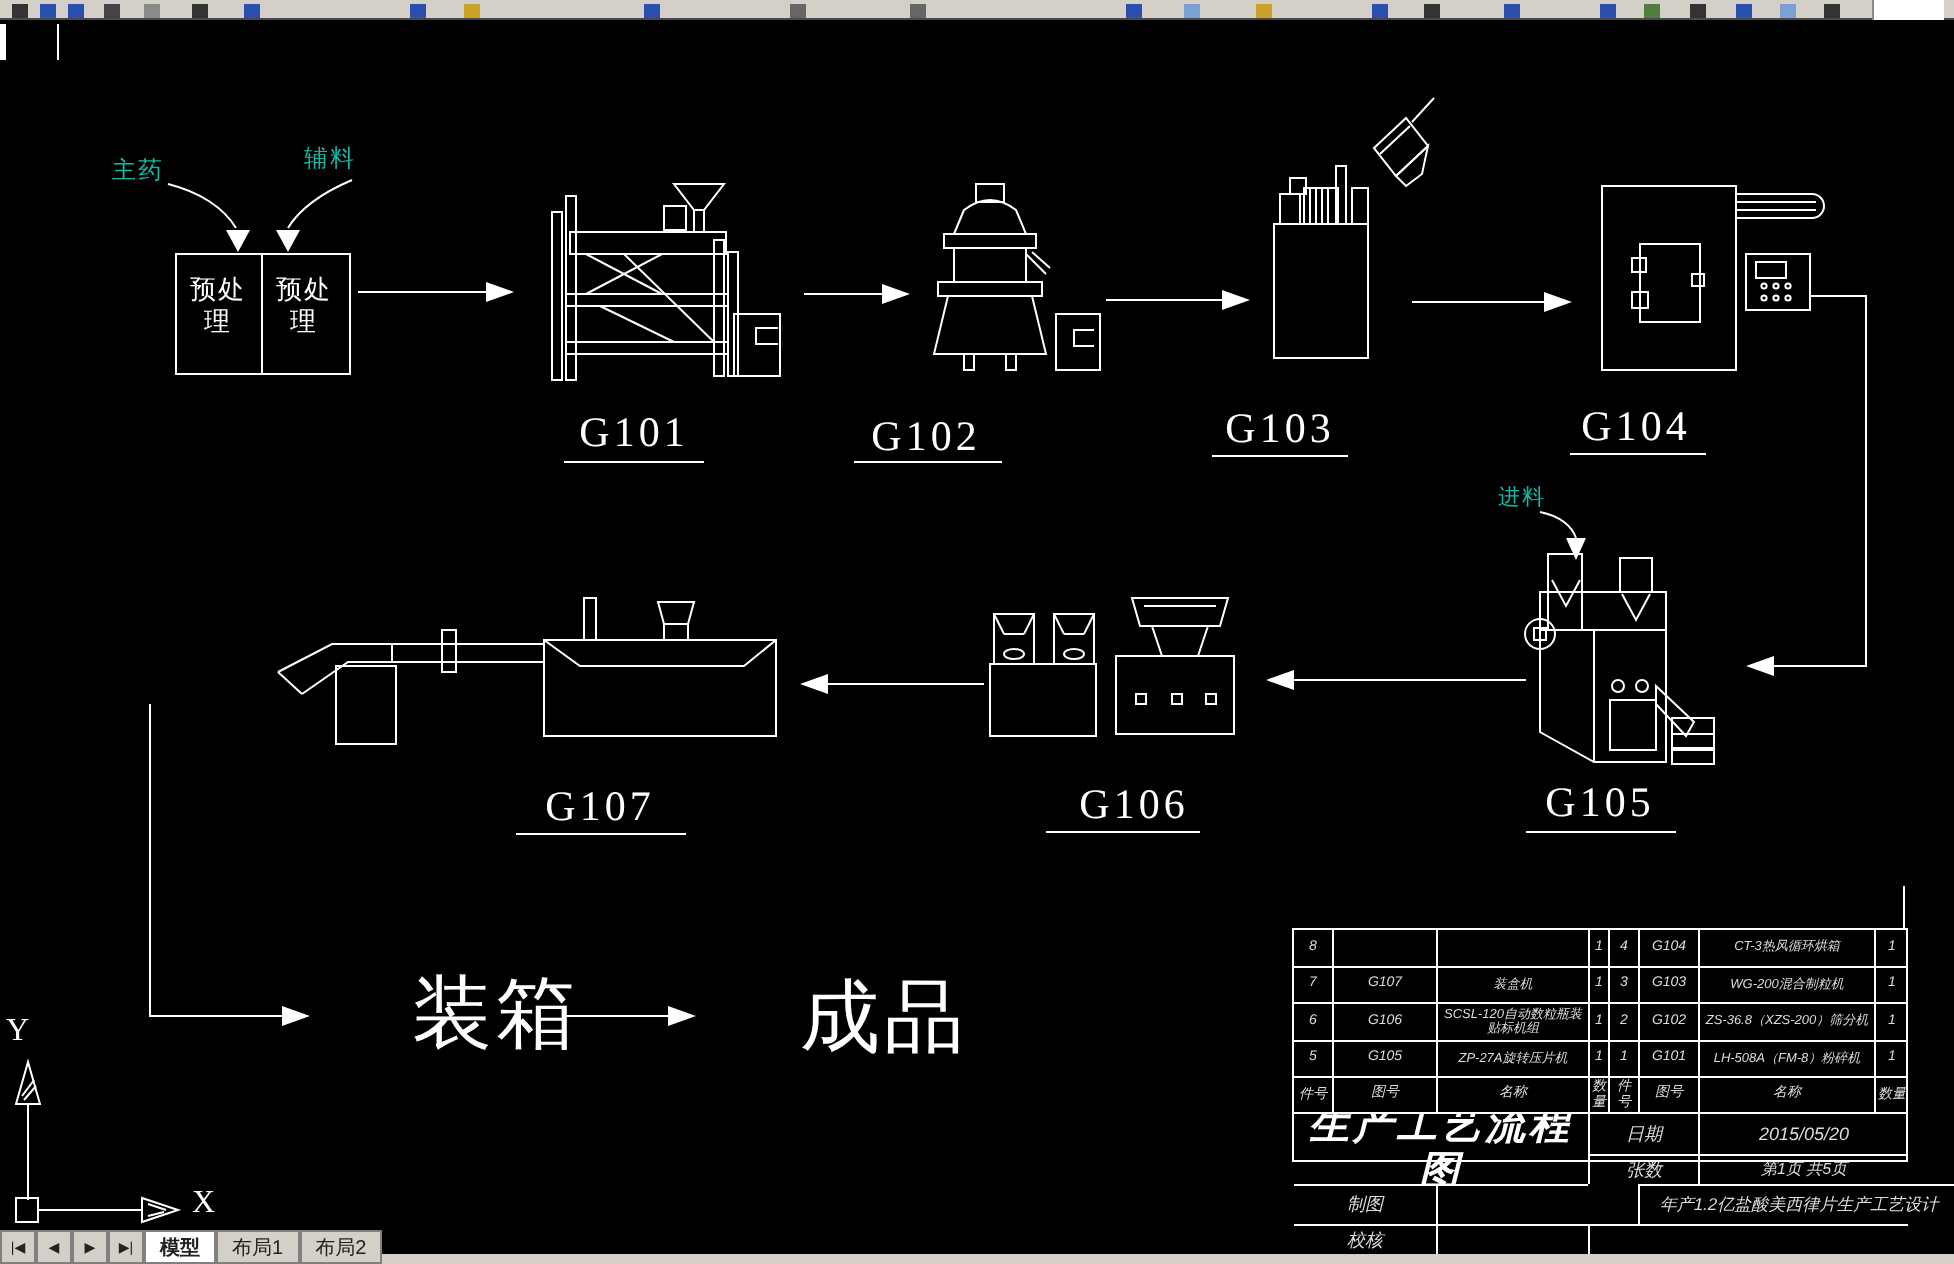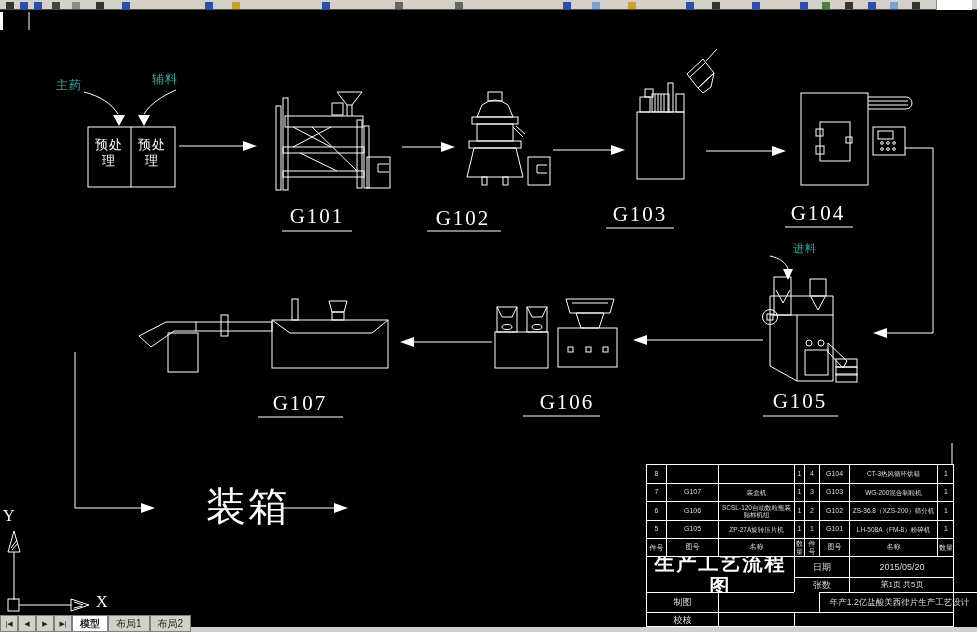--- a/index.html
+++ b/index.html
@@ -7,28 +7,28 @@
          font-family:"Liberation Sans","DejaVu Sans",sans-serif;}
   
   .toolbar{position:absolute;left:0;top:0;width:977px;height:10px;background:#d4d0c8;border-bottom:1px solid #4a4a4a;box-sizing:border-box;}
   .stub{position:absolute;top:2px;height:7px;width:8px;}
   .wpanel{position:absolute;left:936px;top:0;width:36px;height:10px;background:#fff;border-left:1px solid #888;box-sizing:border-box;}
   
   svg.cad{position:absolute;left:0;top:0;}
   
   .cadtext{position:absolute;color:#14b8a6;white-space:nowrap;}
   .small-cn{font-size:12px;letter-spacing:1px;}
-  .feed-cn{font-size:11px;letter-spacing:1px;margin-left:44px;}
+  .feed-cn{font-size:11px;letter-spacing:1px;}
   .boxtext{position:absolute;color:#fff;font-size:13px;line-height:1.2;width:28px;text-align:center;letter-spacing:1px;white-space:normal;}
   .glabel{position:absolute;color:#fff;font-size:21px;width:90px;text-align:center;
           font-family:"Liberation Serif","DejaVu Serif",serif;letter-spacing:2px;}
   .biglabel{position:absolute;color:#fff;font-size:40px;width:120px;text-align:right;letter-spacing:2px;}
   .axislabel{position:absolute;color:#fff;font-size:16px;font-family:"Liberation Serif","DejaVu Serif",serif;}
   
-  .titleblock{position:absolute;left:646px;top:464px;width:308px;height:163px;border:1px solid #fff;box-sizing:border-box;background:#000;}
+  .titleblock{position:absolute;left:646px;top:464px;width:308px;height:117px;border:1px solid #fff;box-sizing:border-box;background:#000;font-style:italic;}
   .tc{position:absolute;border-left:1px solid #fff;border-top:1px solid #fff;box-sizing:border-box;
       display:flex;align-items:center;justify-content:center;color:#ddd;font-size:7px;line-height:1.15;
       text-align:center;overflow:hidden;padding:0 1px;}
   .tc.r0{border-top:none;}
   .tc.c0{border-left:none;}
   .sm{font-size:6.5px;}
   .vs{word-break:break-all;line-height:1.05;}
   .bigtitle{font-size:20px;font-weight:bold;color:#fff;letter-spacing:2px;}
   .lbl9{font-size:9px;}
   .lbl8{font-size:8px;text-align:right;}
@@ -280,20 +280,21 @@
 
   <div class="glabel" style="left:272px;top:204px;">G101</div>
   <div class="glabel" style="left:418px;top:206px;">G102</div>
   <div class="glabel" style="left:595px;top:202px;">G103</div>
   <div class="glabel" style="left:773px;top:201px;">G104</div>
   <div class="glabel" style="left:755px;top:389px;">G105</div>
   <div class="glabel" style="left:522px;top:390px;">G106</div>
   <div class="glabel" style="left:255px;top:391px;">G107</div>
 
   <div class="biglabel" style="left:170px;top:479px;">装箱</div>
+  <div class="biglabel" style="left:364px;top:481px;">成品</div>
 
   <div class="axislabel" style="left:3px;top:507px;">Y</div>
   <div class="axislabel" style="left:96px;top:593px;">X</div>
 
   <div class="titleblock">
 
     <div class="tc r0 c0" style="left:0;top:0;width:19px;height:18px;">8</div>
     <div class="tc r0" style="left:19px;top:0;width:52px;height:18px;"></div>
     <div class="tc r0 sm" style="left:71px;top:0;width:76px;height:18px;"></div>
     <div class="tc r0" style="left:147px;top:0;width:10px;height:18px;">1</div>

